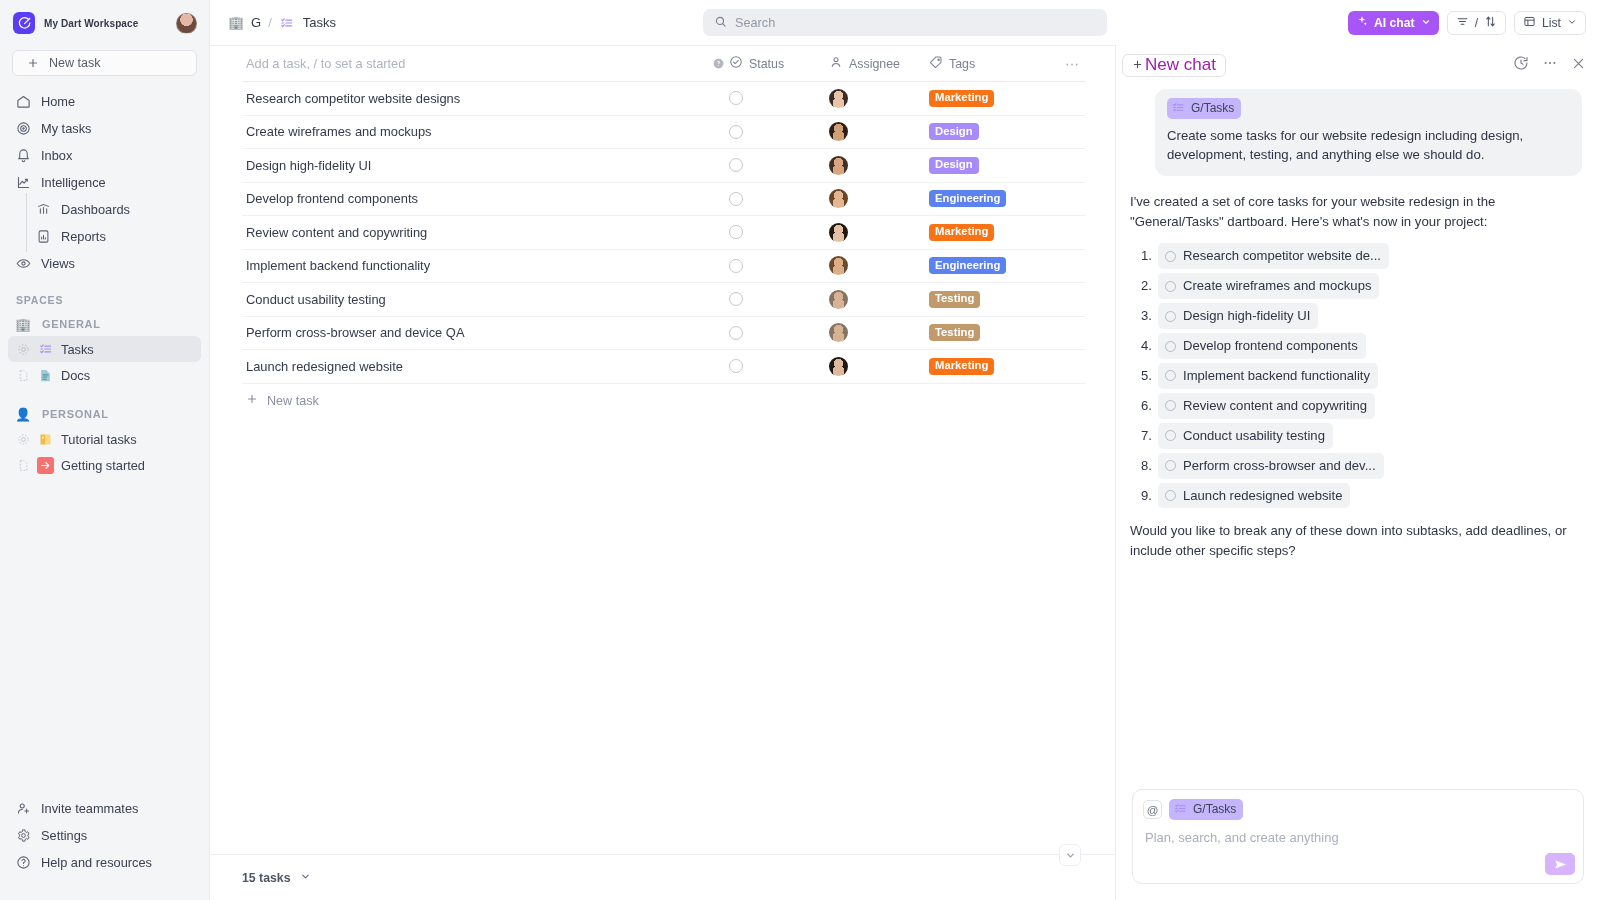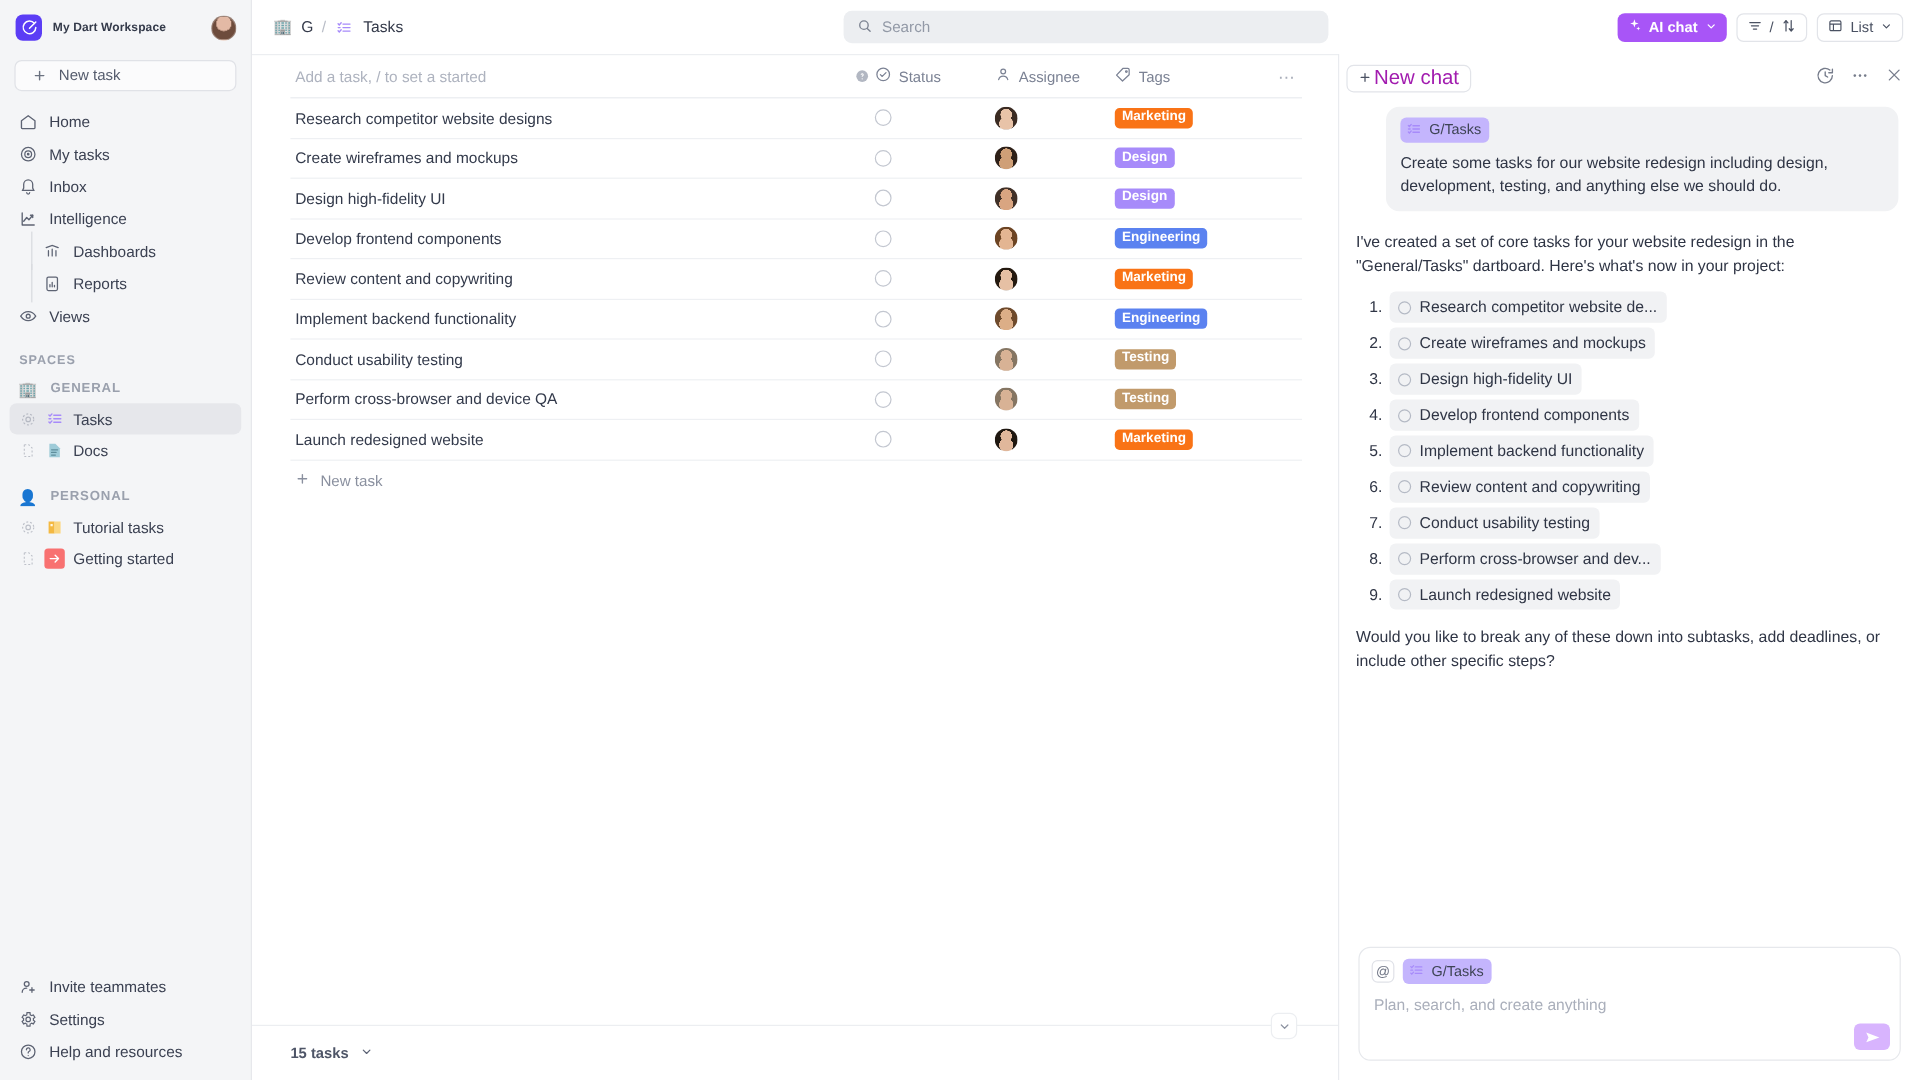--- a/index.html
+++ b/index.html
@@ -73,21 +73,21 @@
   }
   .space-emoji { width: 16px; height: 16px; flex: 0 0 16px; display:flex; align-items:center; justify-content:center; font-size: 13px; line-height: 1; }
   .space-item {
     display: flex; align-items: center; gap: 7px;
     height: 26px; padding: 0 8px; margin: 0 8px; border-radius: 6px;
     font-size: 12.8px; color: #3b4152;
   }
   .space-item.active { background: #e6e7eb; }
   .dot-ico { width: 14px; height: 14px; flex: 0 0 14px; opacity: .45; display:flex; align-items:center; justify-content:center; }
   .mini-ico { width: 17px; height: 17px; flex: 0 0 17px; display:flex; align-items:center; justify-content:center; border-radius: 3px; }
-  .sidebar-footer { position: absolute; left: 0; bottom: 10px; width: 100%; padding: 0 8px; }
+  .sidebar-footer { position: absolute; left: 0; bottom: 24px; width: 100%; padding: 0 8px; }
 
   
   .main { flex: 1 1 auto; display: flex; flex-direction: column; min-width: 0; background: #fff; }
   .topbar {
     height: 45px; display: flex; align-items: center;
     padding: 0 14px 0 18px; gap: 10px;
     position: relative; flex: 0 0 45px;
   }
   .crumbs { display: flex; align-items: center; gap: 7px; font-size: 13px; color: #343a4a; }
   .crumb-sep { color: #b9bdc7; font-size: 13px; }

